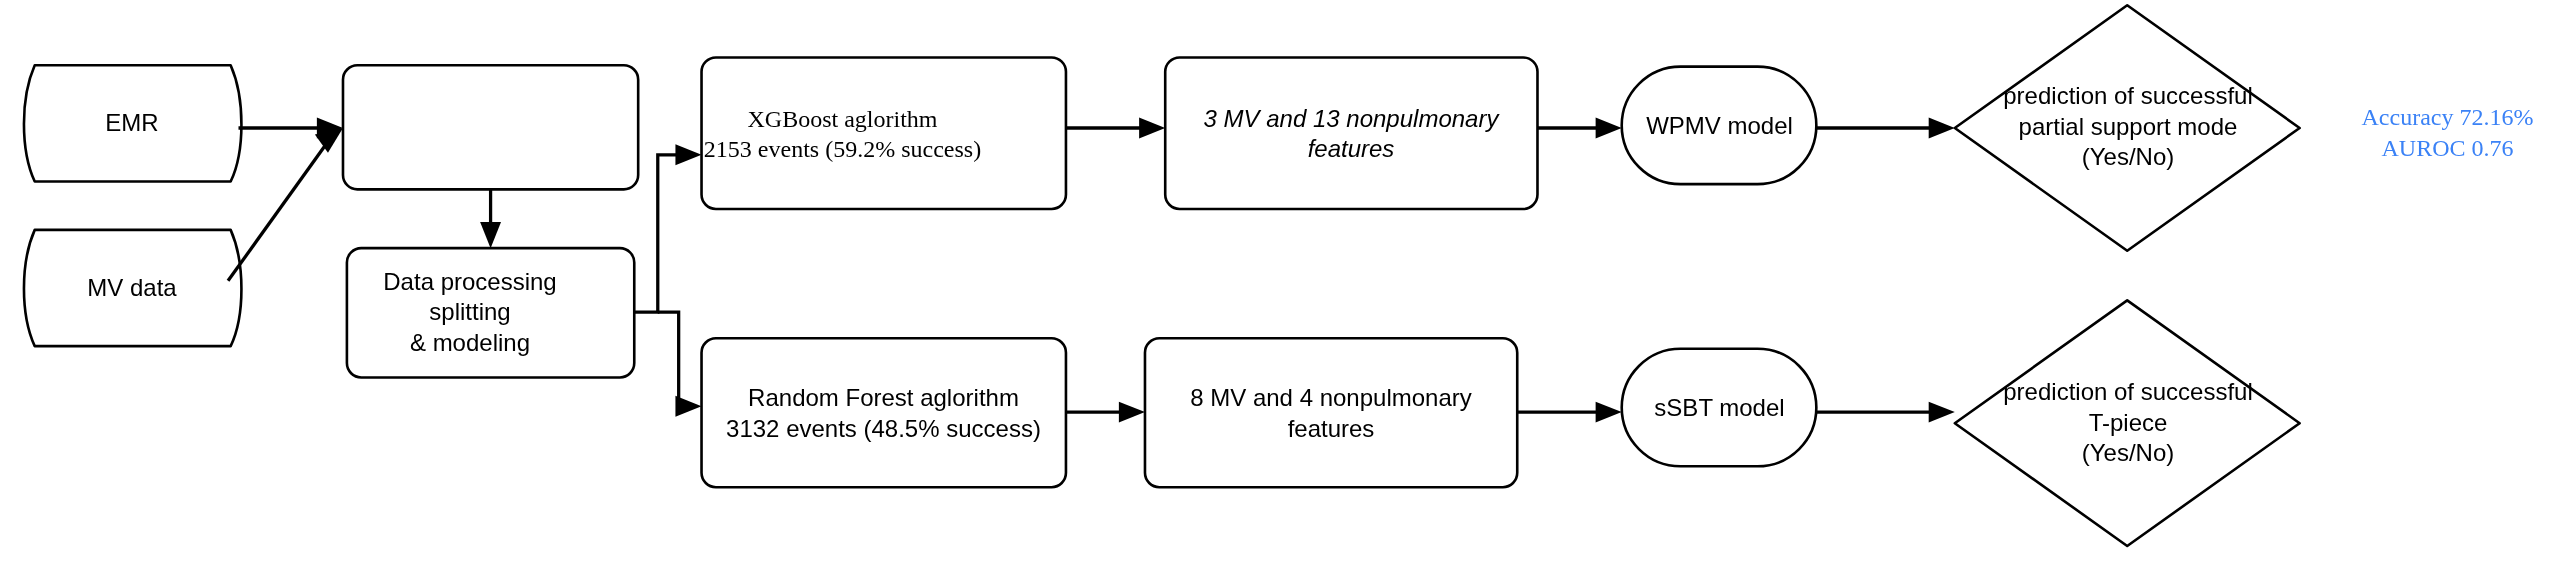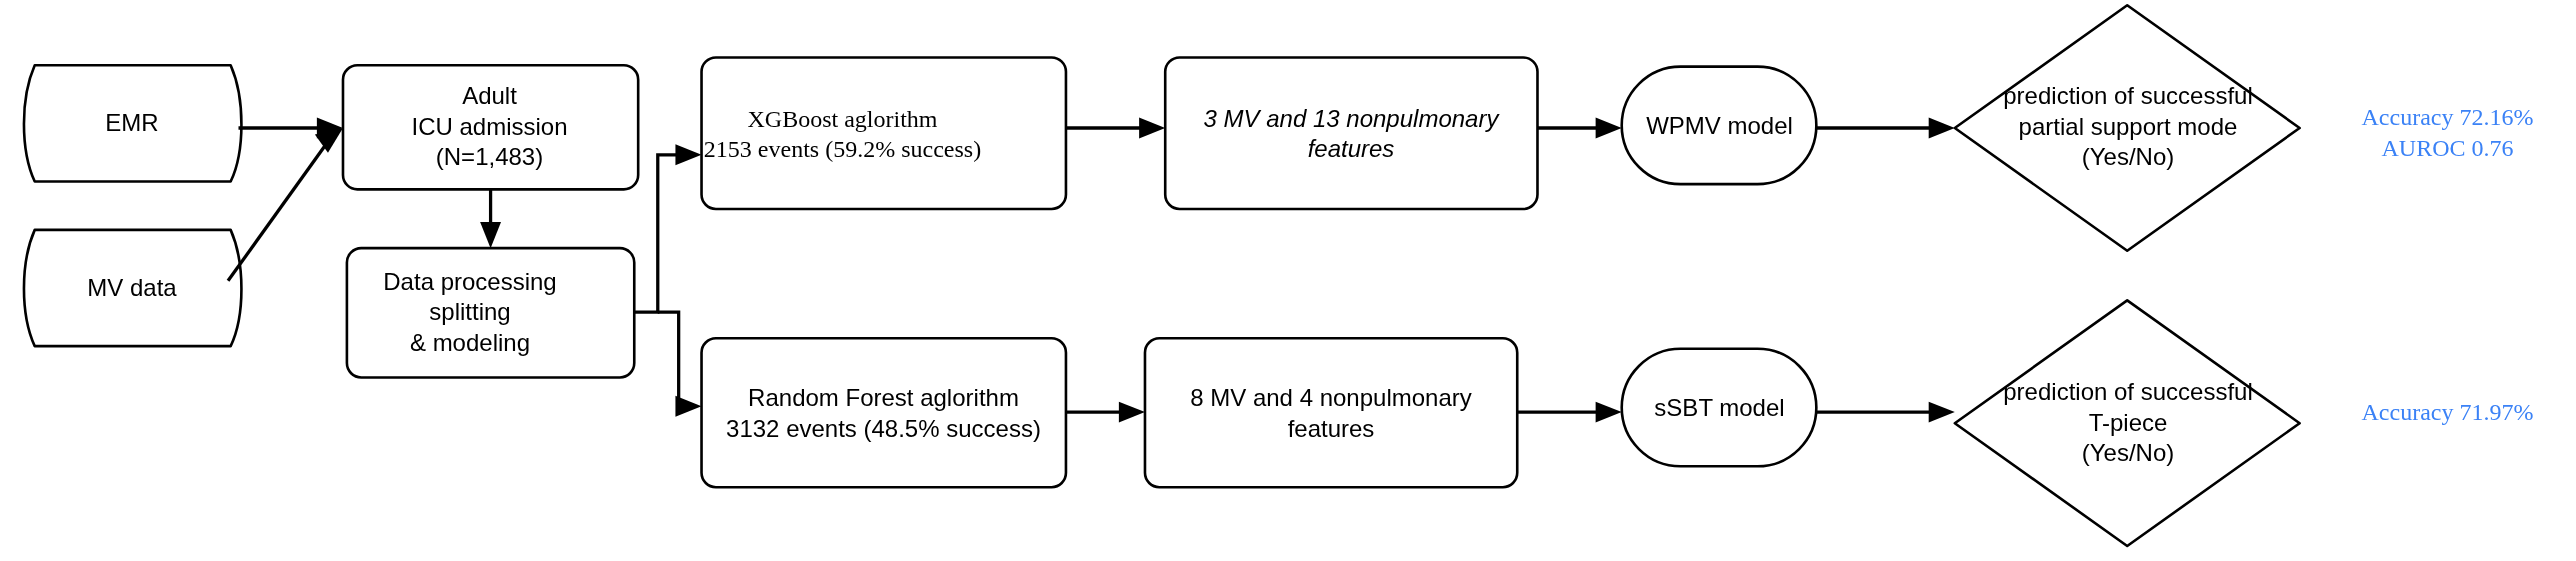--- a/index.html
+++ b/index.html
@@ -130,23 +130,20 @@
 
     <line class="conn" x1="2780" y1="631" x2="2967" y2="631"></line>
     <polygon class="arrowhead" points="2992,631 2952,615 2952,647"></polygon>
 
   </svg>
 
   <div class="node-label" style="left:34px; top:230px; width:196px; height:116px;">MV data</div>
 
   <div class="node-label" style="left:34px; top:65px; width:196px; height:116px;">EMR</div>
 
-  <div class="node-label" style="left:342px; top:65px; width:295px; height:124px;">Adult
-ICU admission
-(N=1,483)</div>
 
   <div class="node-label" style="left:346px; top:248px; width:248px; height:129px;">Data processing
 splitting
 &amp; modeling</div>
 
   <div class="node-label" style="left:660px; top:58px; width:365px; height:152px;font-family:Liberation Serif, serif;">XGBoost aglorithm
 2153 events (59.2% success)</div>
 
   <div class="node-label" style="left:701px; top:339px; width:365px; height:149px;border-radius:16px;">Random Forest aglorithm
 3132 events (48.5% success)</div>
@@ -165,16 +162,15 @@
 partial support mode
 (Yes/No)</div>
 
   <div class="node-label" style="left:1971px; top:361px; width:314px; height:124px;">prediction of successful
 T-piece
 (Yes/No)</div>
 
   <div class="side-label" style="left:2330px; top:102px; width:235px;">Accuracy 72.16%</div>
   <div class="side-label" style="left:2330px; top:133px; width:235px;text-align:center;">AUROC  0.76</div>
 
-  <div class="side-label" style="left:2330px; top:397px; width:235px;">Accuracy 71.97%</div>
 
 </div>
 
 
 </body></html>

